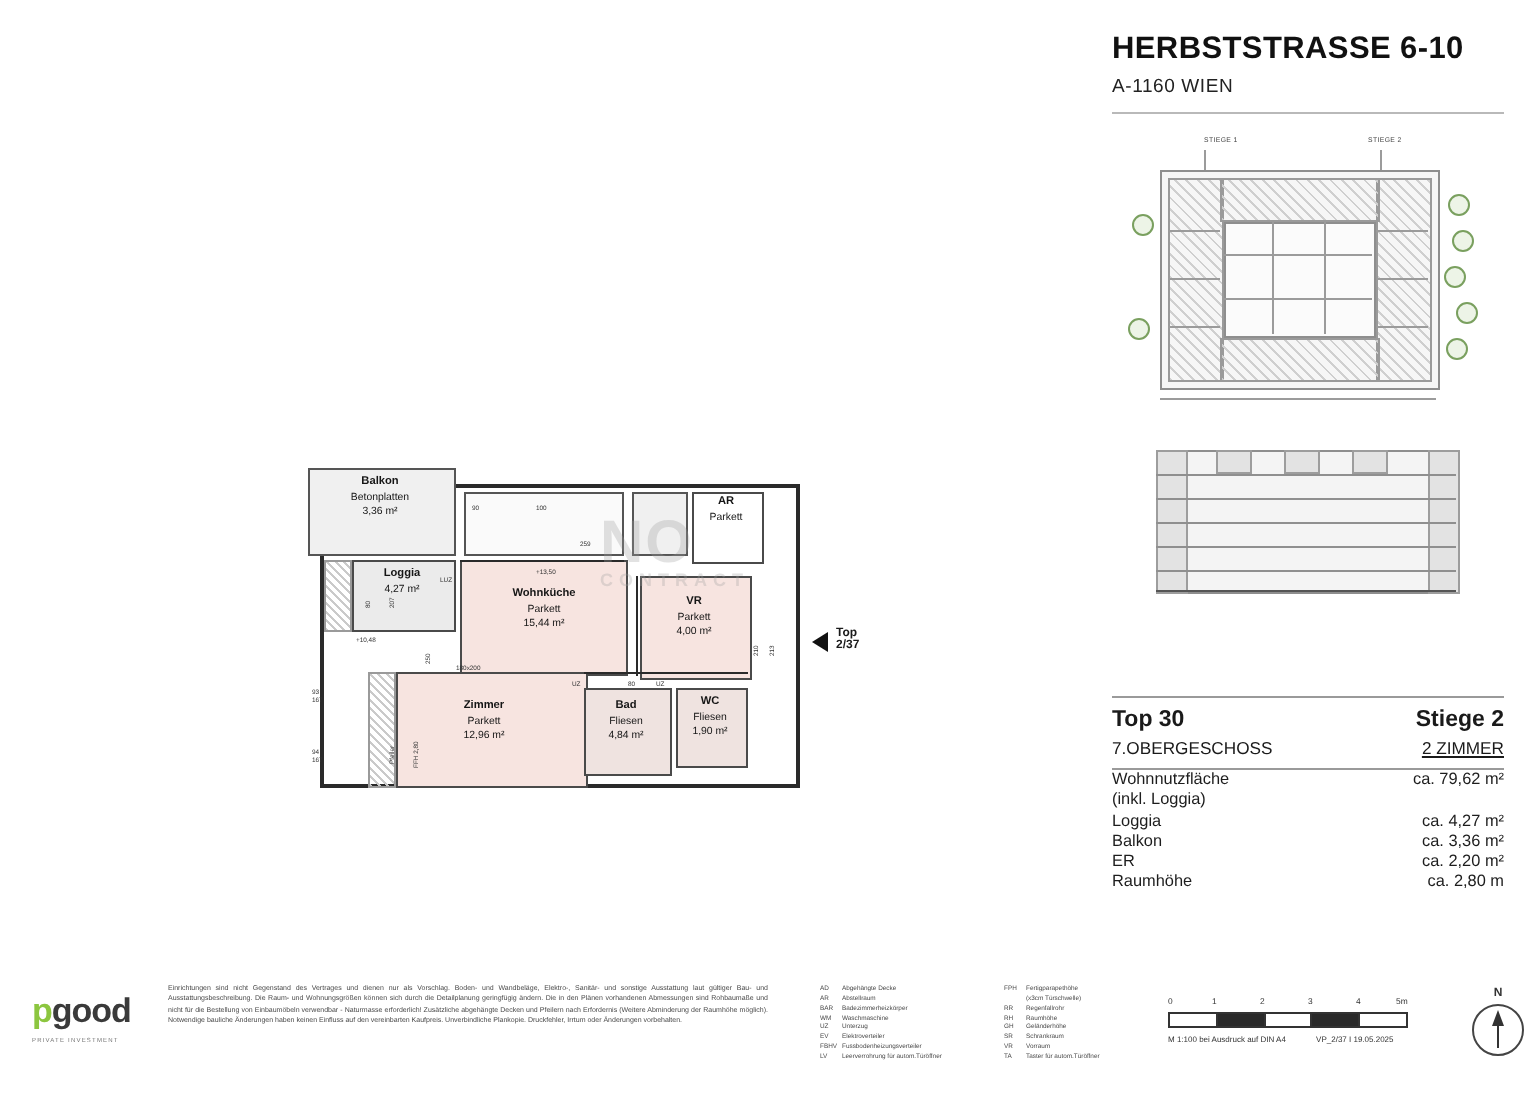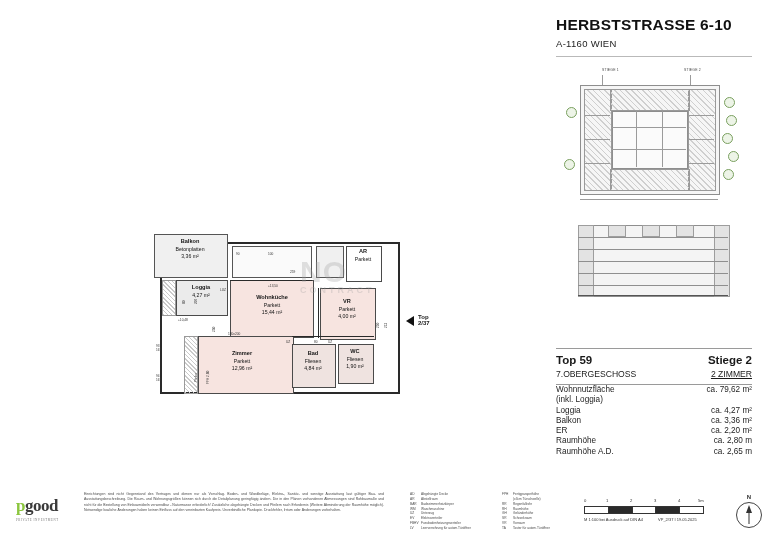--- a/index.html
+++ b/index.html
@@ -66,21 +66,21 @@
   .stair{position:absolute;border:.6px solid #555;background:#fafafa;}
   .marker{position:absolute;font-size:6px;font-weight:bold;}
   .arrow-left{position:absolute;width:0;height:0;border-top:5px solid transparent;border-bottom:5px solid transparent;border-right:8px solid #111;}
 
   .watermark{position:absolute;left:300px;top:255px;font-size:30px;font-weight:bold;
     color:rgba(160,160,160,.30);letter-spacing:1px;pointer-events:none;}
   .watermark small{display:block;font-size:9px;letter-spacing:3px;margin-top:-4px;}
 
   
   .bottom{position:absolute;left:16px;top:486px;width:736px;height:62px;}
-  .logo{position:absolute;left:0;top:10px;width:58px;font-family:Liberation Serif, serif;}
+  .logo{position:absolute;left:0;top:10px;width:58px;}
   .logo .lg{font-size:17px;font-weight:bold;color:#3a3a3a;letter-spacing:-.5px;}
   .logo .lg i{font-style:normal;color:#8cc63f;}
   .logo .lgsub{font-size:3px;color:#777;letter-spacing:.6px;margin-top:2px;}
   .disclaimer{position:absolute;left:68px;top:6px;width:300px;font-size:3.5px;line-height:1.5;color:#4a4a4a;text-align:justify;}
   .abbr{position:absolute;top:6px;font-size:3.2px;line-height:1.52;color:#4a4a4a;}
   .abbr .ln{display:flex;}
   .abbr .k{width:11px;flex:0 0 11px;}
   .scalewrap{position:absolute;left:568px;top:12px;width:130px;}
   .scale-bar{position:relative;height:6px;width:118px;border:.6px solid #333;display:flex;}
   .scale-bar div{flex:1;border-right:.6px solid #333;}
@@ -155,21 +155,21 @@
       <div class="sec-line" style="left:22px;top:52px;width:150px;height:.6px;"></div>
       <div class="sec-line" style="left:22px;top:64px;width:150px;height:.6px;"></div>
       <div class="sec-fill" style="left:52px;top:4px;width:16px;height:10px;"></div>
       <div class="sec-fill" style="left:86px;top:4px;width:16px;height:10px;"></div>
       <div class="sec-fill" style="left:120px;top:4px;width:16px;height:10px;"></div>
       <div class="sec-line" style="left:22px;top:74px;width:150px;height:.8px;background:#555;"></div>
     </div>
 
     <div class="facts">
       <div class="hdr">
-        <span class="l">Top 59</span>
+        <span class="l">Top 30</span>
         <span class="r">Stiege 2</span>
       </div>
       <div class="sub">
         <span class="l">7.OBERGESCHOSS</span>
         <span class="r">2 ZIMMER</span>
       </div>
 
       <div class="frow">
         <span class="l">Wohnnutzfläche
 (inkl. Loggia)</span>
@@ -183,24 +183,20 @@
         <span class="l">Balkon</span>
         <span class="r">ca.   3,36 m²</span>
       </div>
       <div class="frow">
         <span class="l">ER</span>
         <span class="r">ca.   2,20 m²</span>
       </div>
       <div class="frow">
         <span class="l">Raumhöhe</span>
         <span class="r">ca.   2,80 m</span>
-      </div>
-      <div class="frow">
-        <span class="l">Raumhöhe A.D.</span>
-        <span class="r">ca.   2,65 m</span>
       </div>
     </div>
   </div>
 
   <div class="plan">
 
     <div class="wall" style="left:10px;top:10px;width:240px;height:1.6px;"></div>
     <div class="wall" style="left:10px;top:160px;width:240px;height:1.6px;"></div>
     <div class="wall" style="left:10px;top:10px;width:1.6px;height:152px;"></div>
     <div class="wall" style="left:248px;top:10px;width:1.6px;height:152px;"></div>

